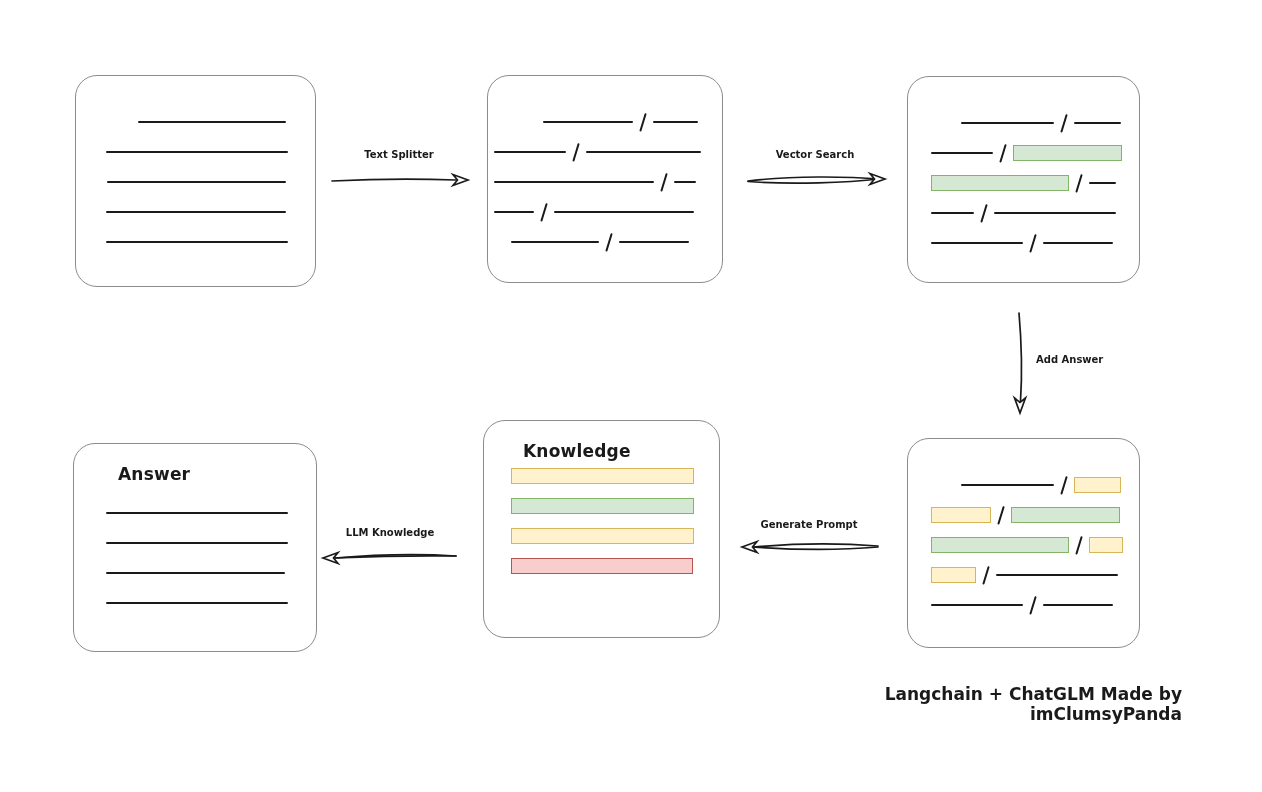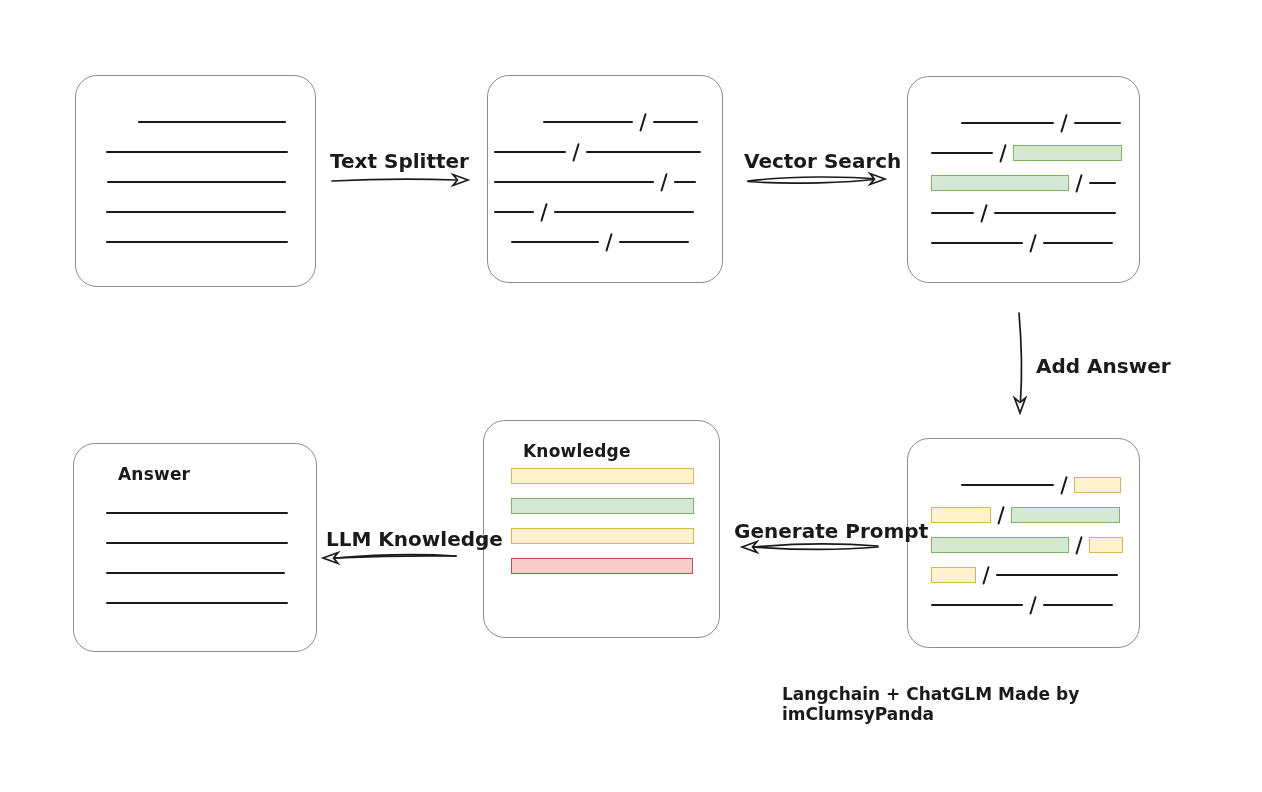--- a/index.html
+++ b/index.html
@@ -13,23 +13,23 @@
   }
   .seg-rows{padding-top:31px;}
   .seg-row{height:30px;display:flex;align-items:center;box-sizing:border-box;}
   .seg-line{height:2px;background:#1a1a1a;border-radius:1px;}
   .seg-rect{height:16px;box-sizing:border-box;border:1.4px solid;}
   .seg-rect.green{background:var(--green-fill);border-color:var(--green-stroke);}
   .seg-rect.yellow{background:var(--yellow-fill);border-color:var(--yellow-stroke);}
   .seg-rect.red{background:var(--red-fill);border-color:var(--red-stroke);}
   .slash{width:2.4px;height:19px;background:#1a1a1a;transform:rotate(17deg);margin:0 9px;border-radius:1px;flex:none;}
   .heading{font-size:17px;font-weight:600;letter-spacing:.2px;margin-left:12px;}
-  .arrow-label{position:absolute;font-size:20px;font-weight:600;white-space:nowrap;}
+  .arrow-label{position:absolute;font-size:10px;font-weight:600;white-space:nowrap;}
   .center{text-align:center;}
-  #caption{position:absolute;left:782px;top:684px;width:400px;text-align:left;font-size:17px;font-weight:600;}
+  #caption{position:absolute;left:782px;top:684px;width:400px;text-align:right;font-size:17px;font-weight:600;}
   svg.arrows{position:absolute;left:0;top:0;pointer-events:none;}
 </style>
 </head>
 <body>
 
 <div id="canvas">
 
   <div class="box" style="left:75px;top:75px;width:241px;height:212px;">
     <div class="seg-rows">
         <div class="seg-row" style="padding-left: 62px;">

